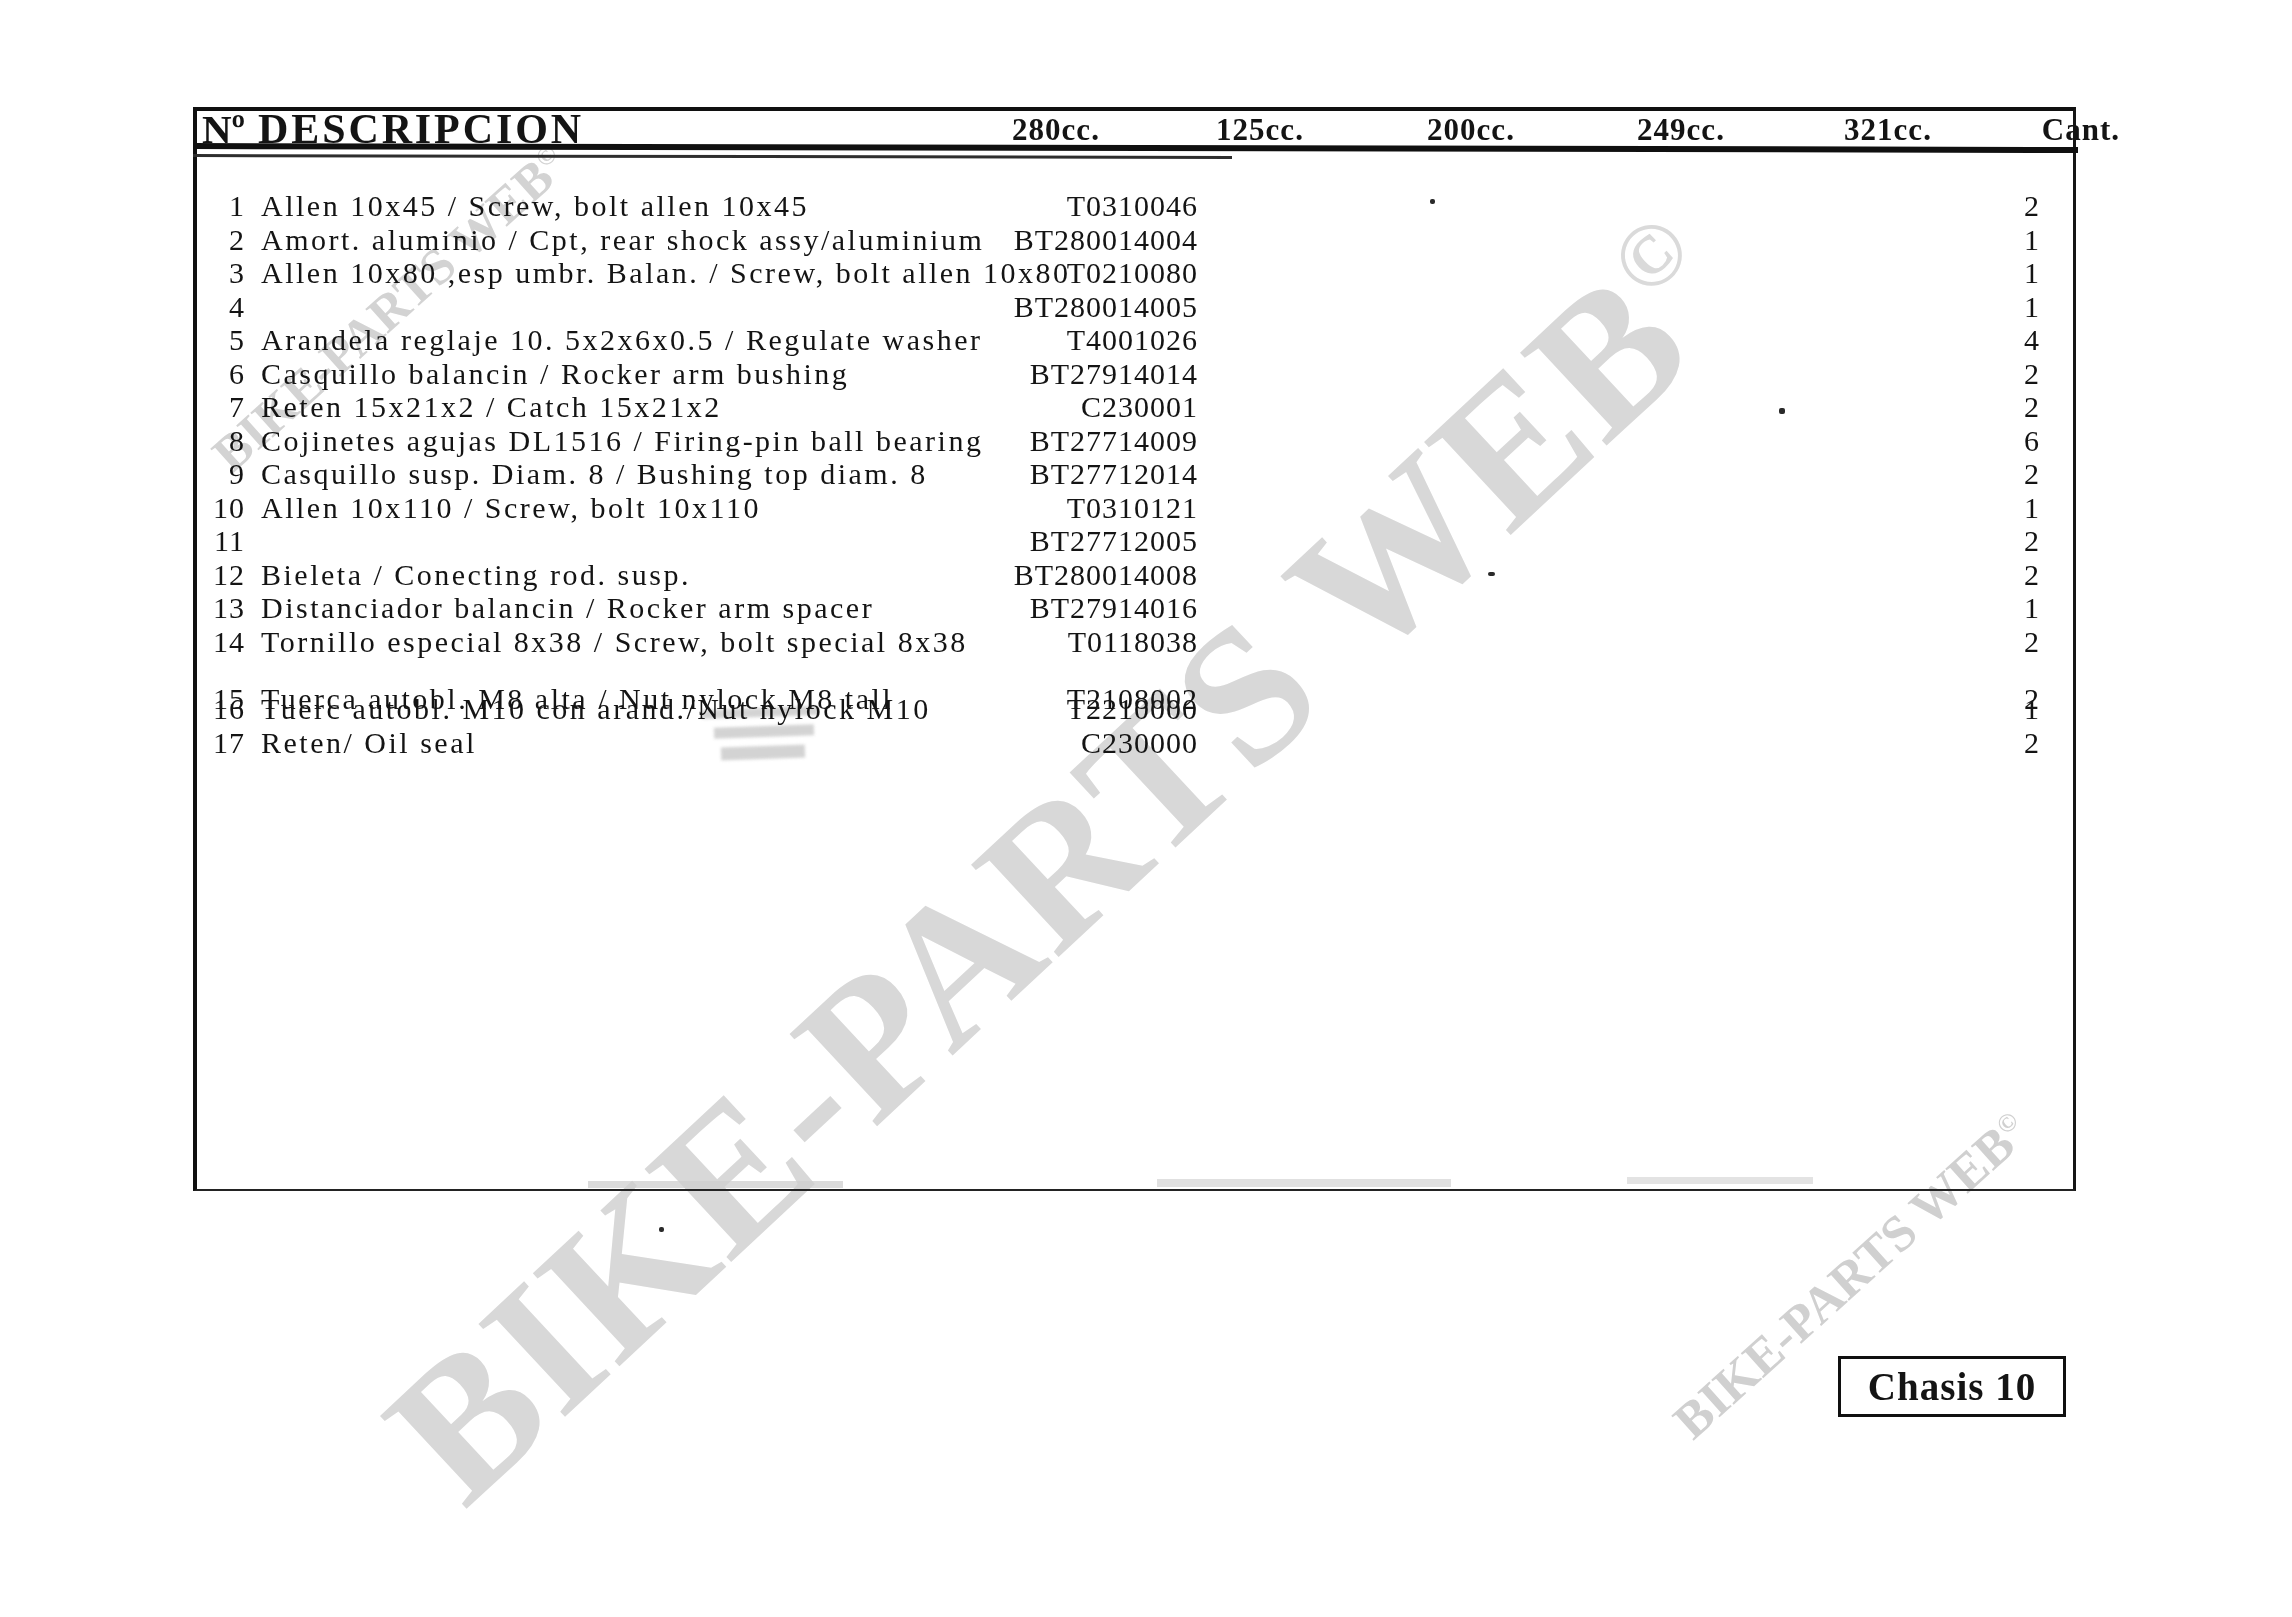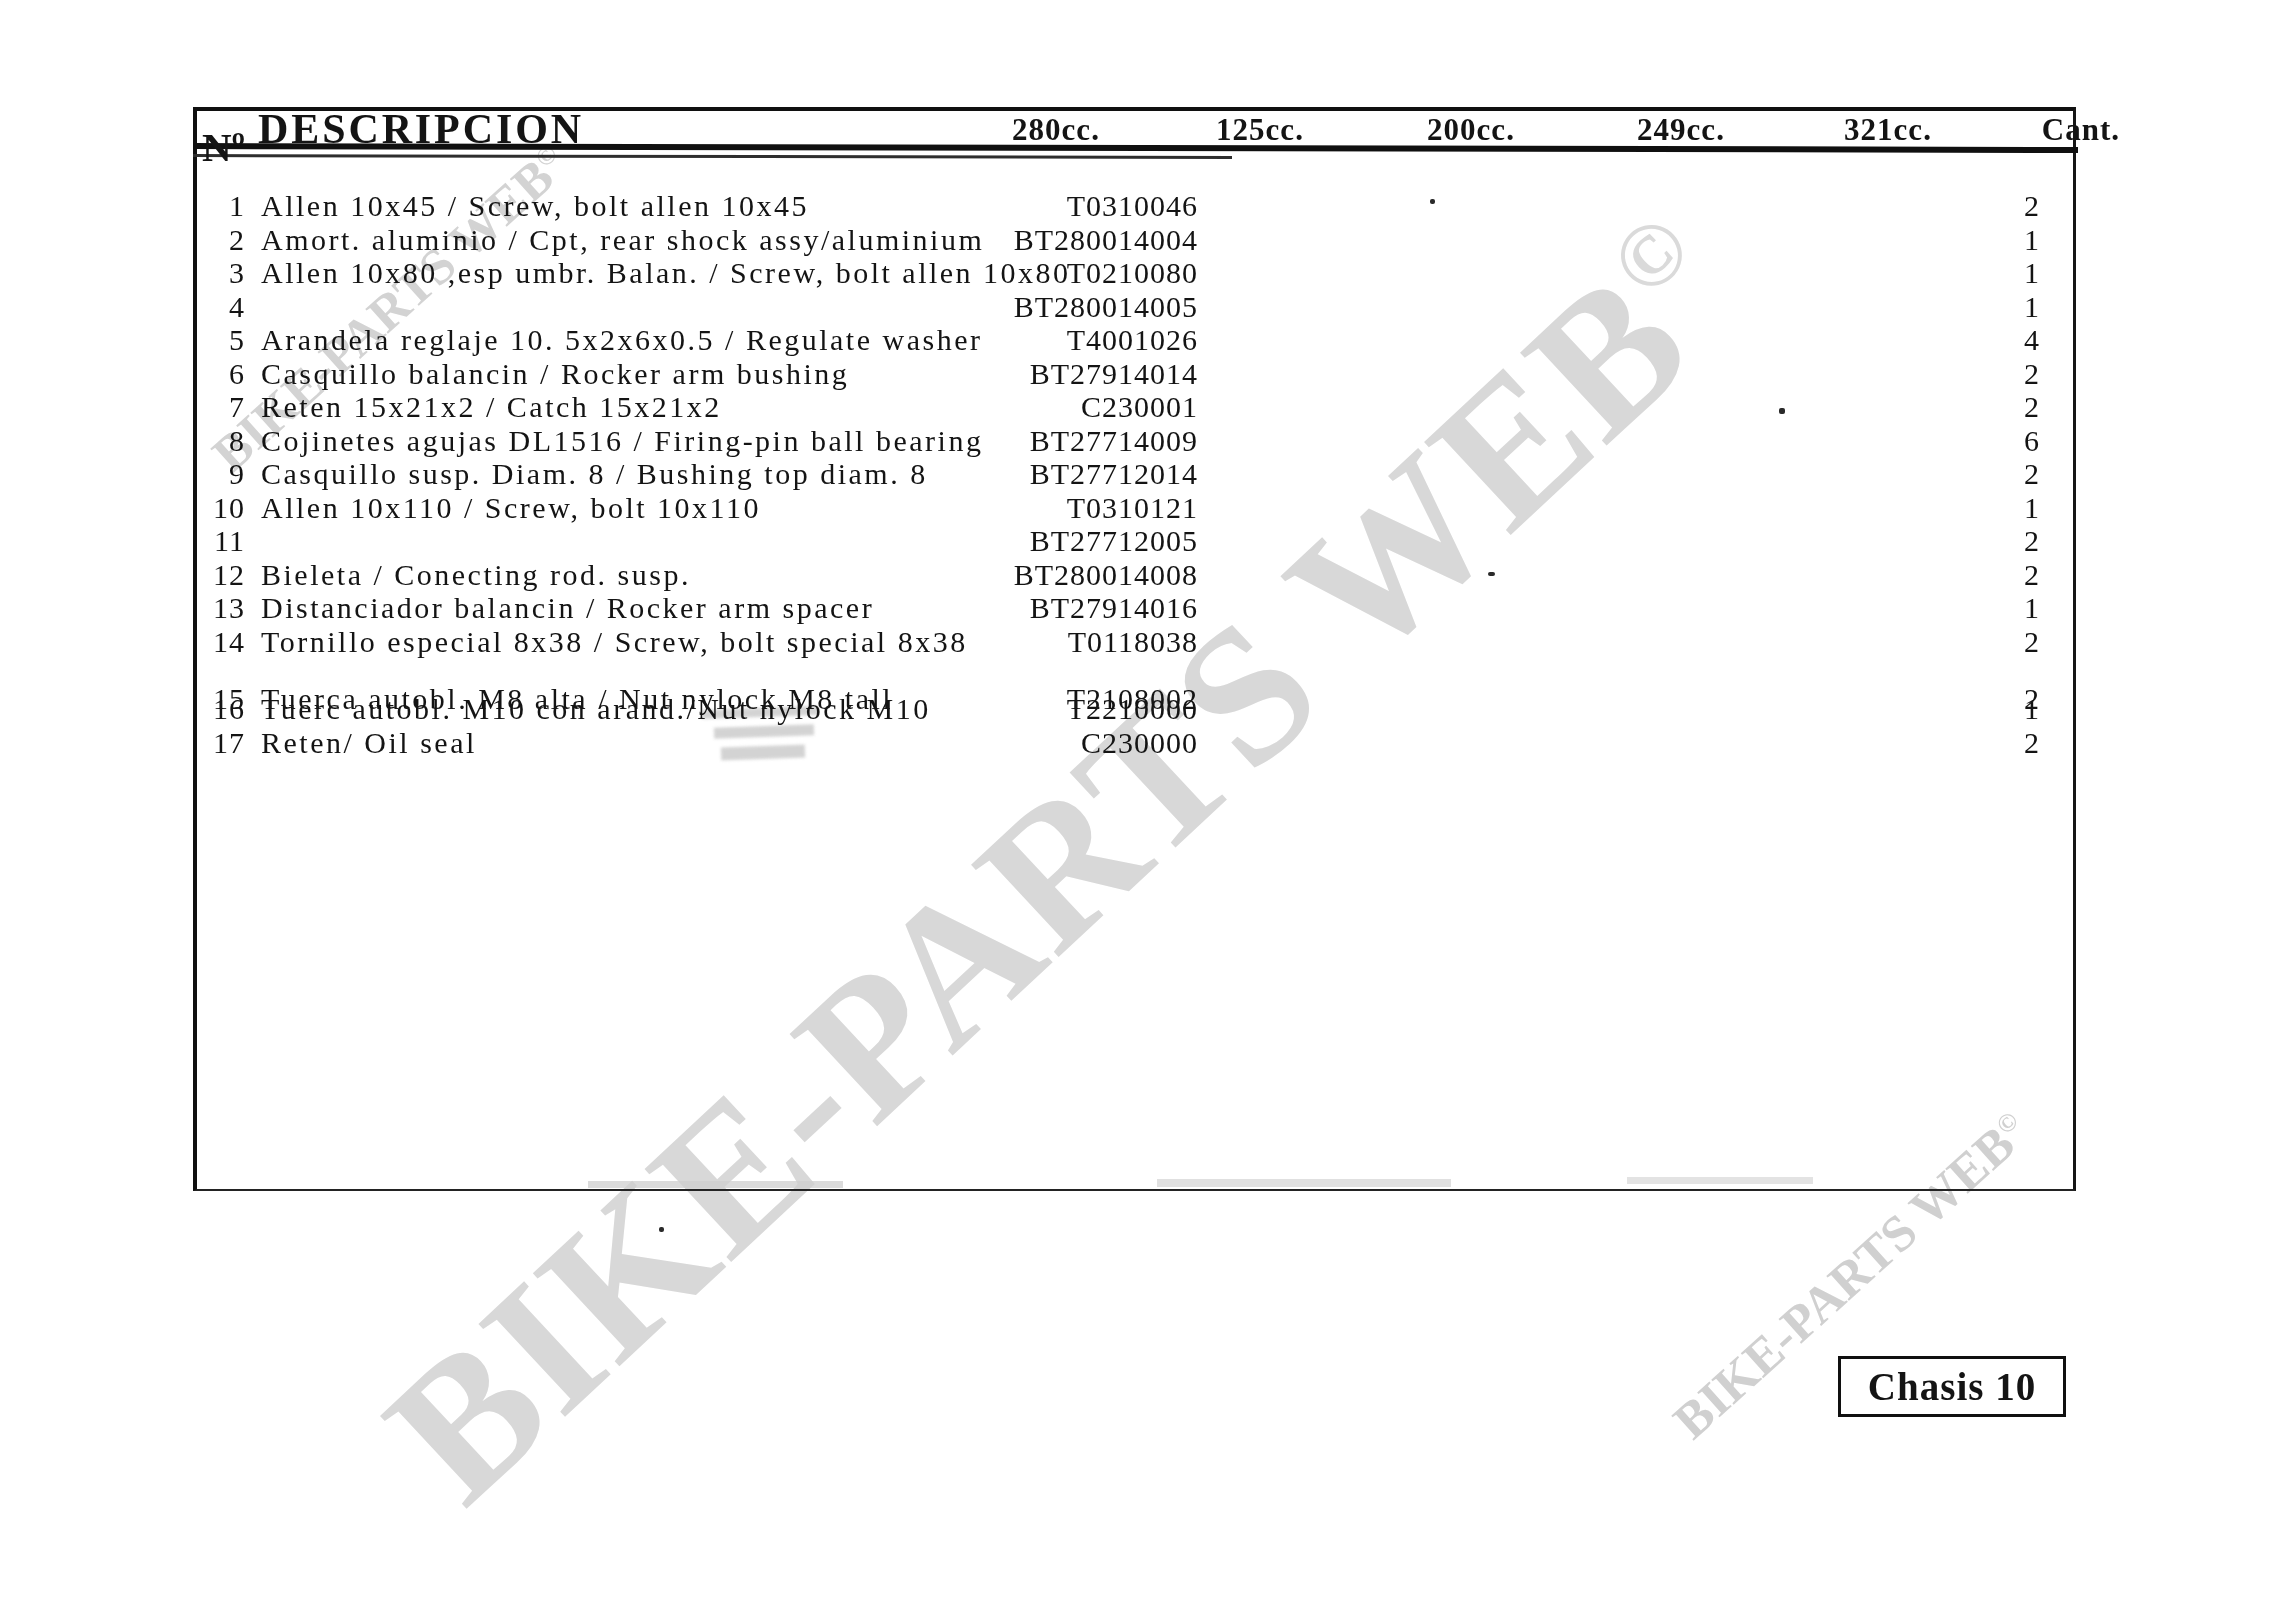--- a/index.html
+++ b/index.html
@@ -57,21 +57,21 @@
   #hdr-sep-thin{left:193px;top:155px;width:1039px;height:2.9px;background:#2e2e2e;transform:rotate(0.1deg);}
 
   
   .wear{position:absolute;z-index:3;opacity:.75;}
   #wear1{left:588px;top:1181px;width:255px;height:6.9px;background:#cfcfcf;}
   #wear2{left:1157px;top:1179px;width:294px;height:7.8px;background:#d6d6d6;}
   #wear3{left:1627px;top:1177px;width:186px;height:6.9px;background:#dadada;}
 
   
   .hdr{position:absolute;z-index:4;font-weight:bold;line-height:41px;top:109px;}
-  #h-no{left:202px;font-size:41px;margin-top:18px;}
+  #h-no{left:202px;font-size:41px;}
   #h-desc{left:258px;font-size:42px;letter-spacing:2.9px;}
   .hdr.cc{width:196px;text-align:center;font-size:31px;letter-spacing:1px;}
   #h-c0{left:958px;}
   #h-c1{left:1162px;}
   #h-c2{left:1373px;text-align:center;}
   #h-c3{left:1583px;}
   #h-c4{left:1790px;}
   #h-c5{left:1944px;width:176px;text-align:right;}
 
   

